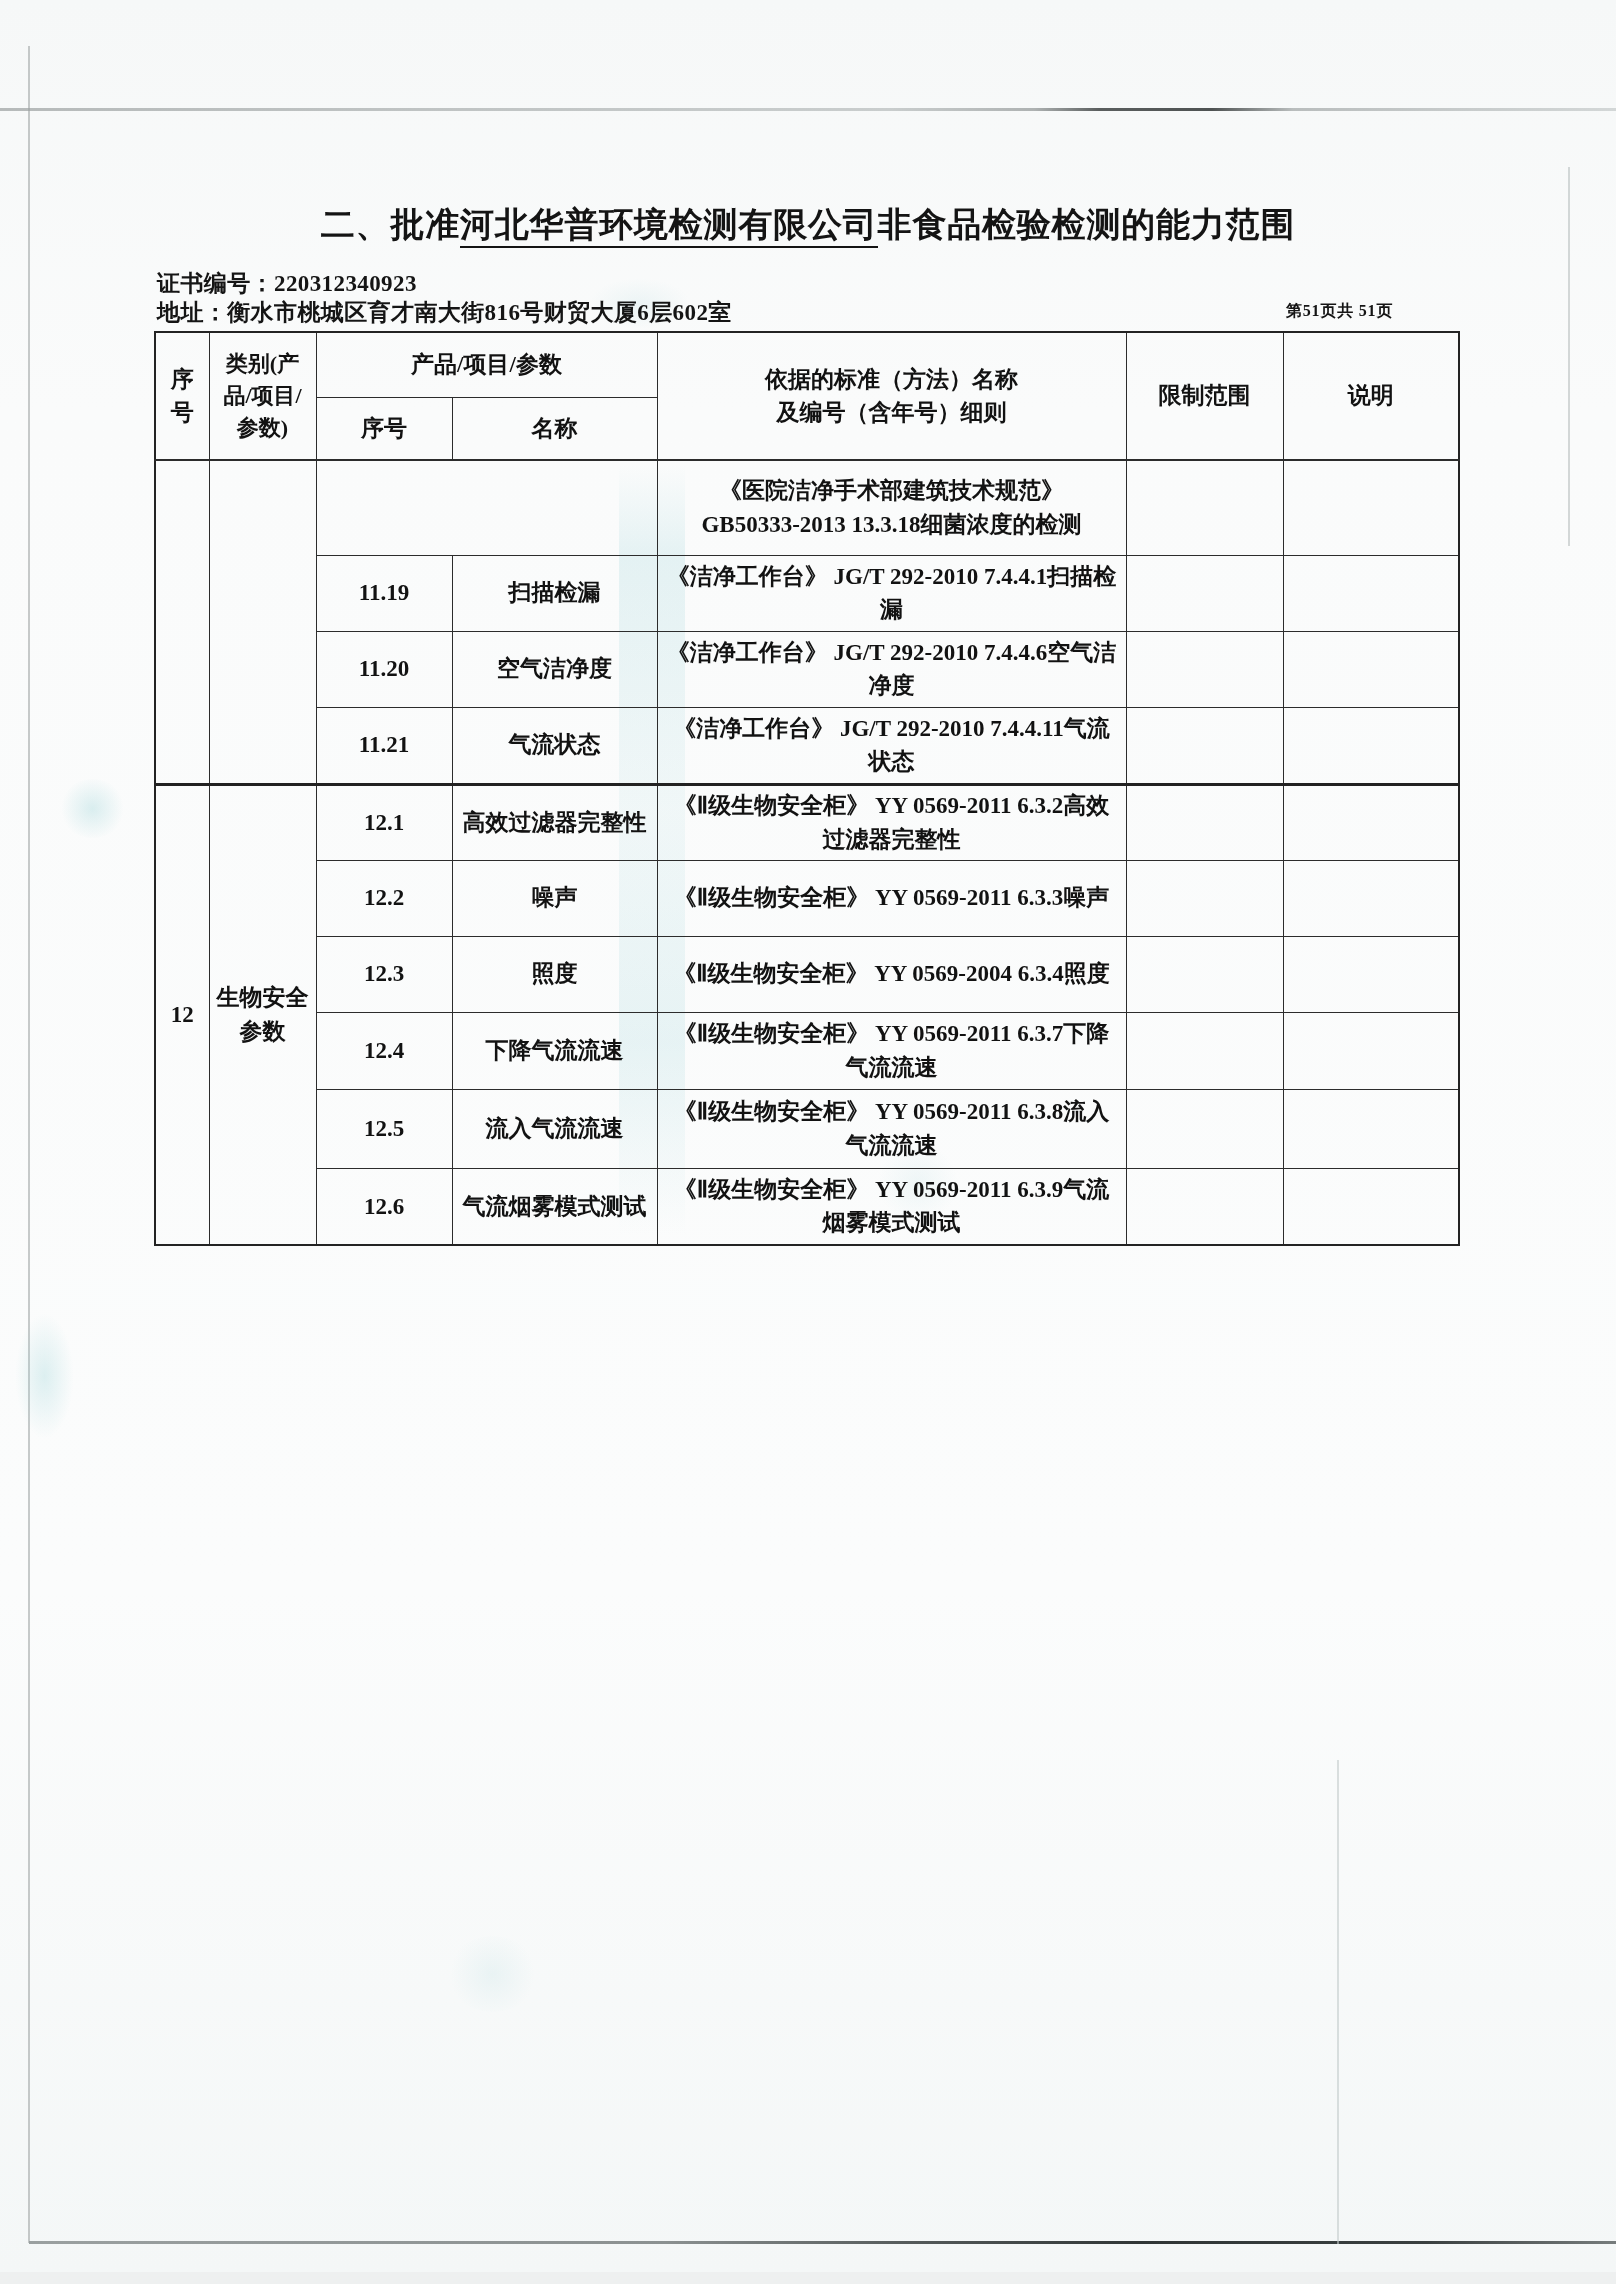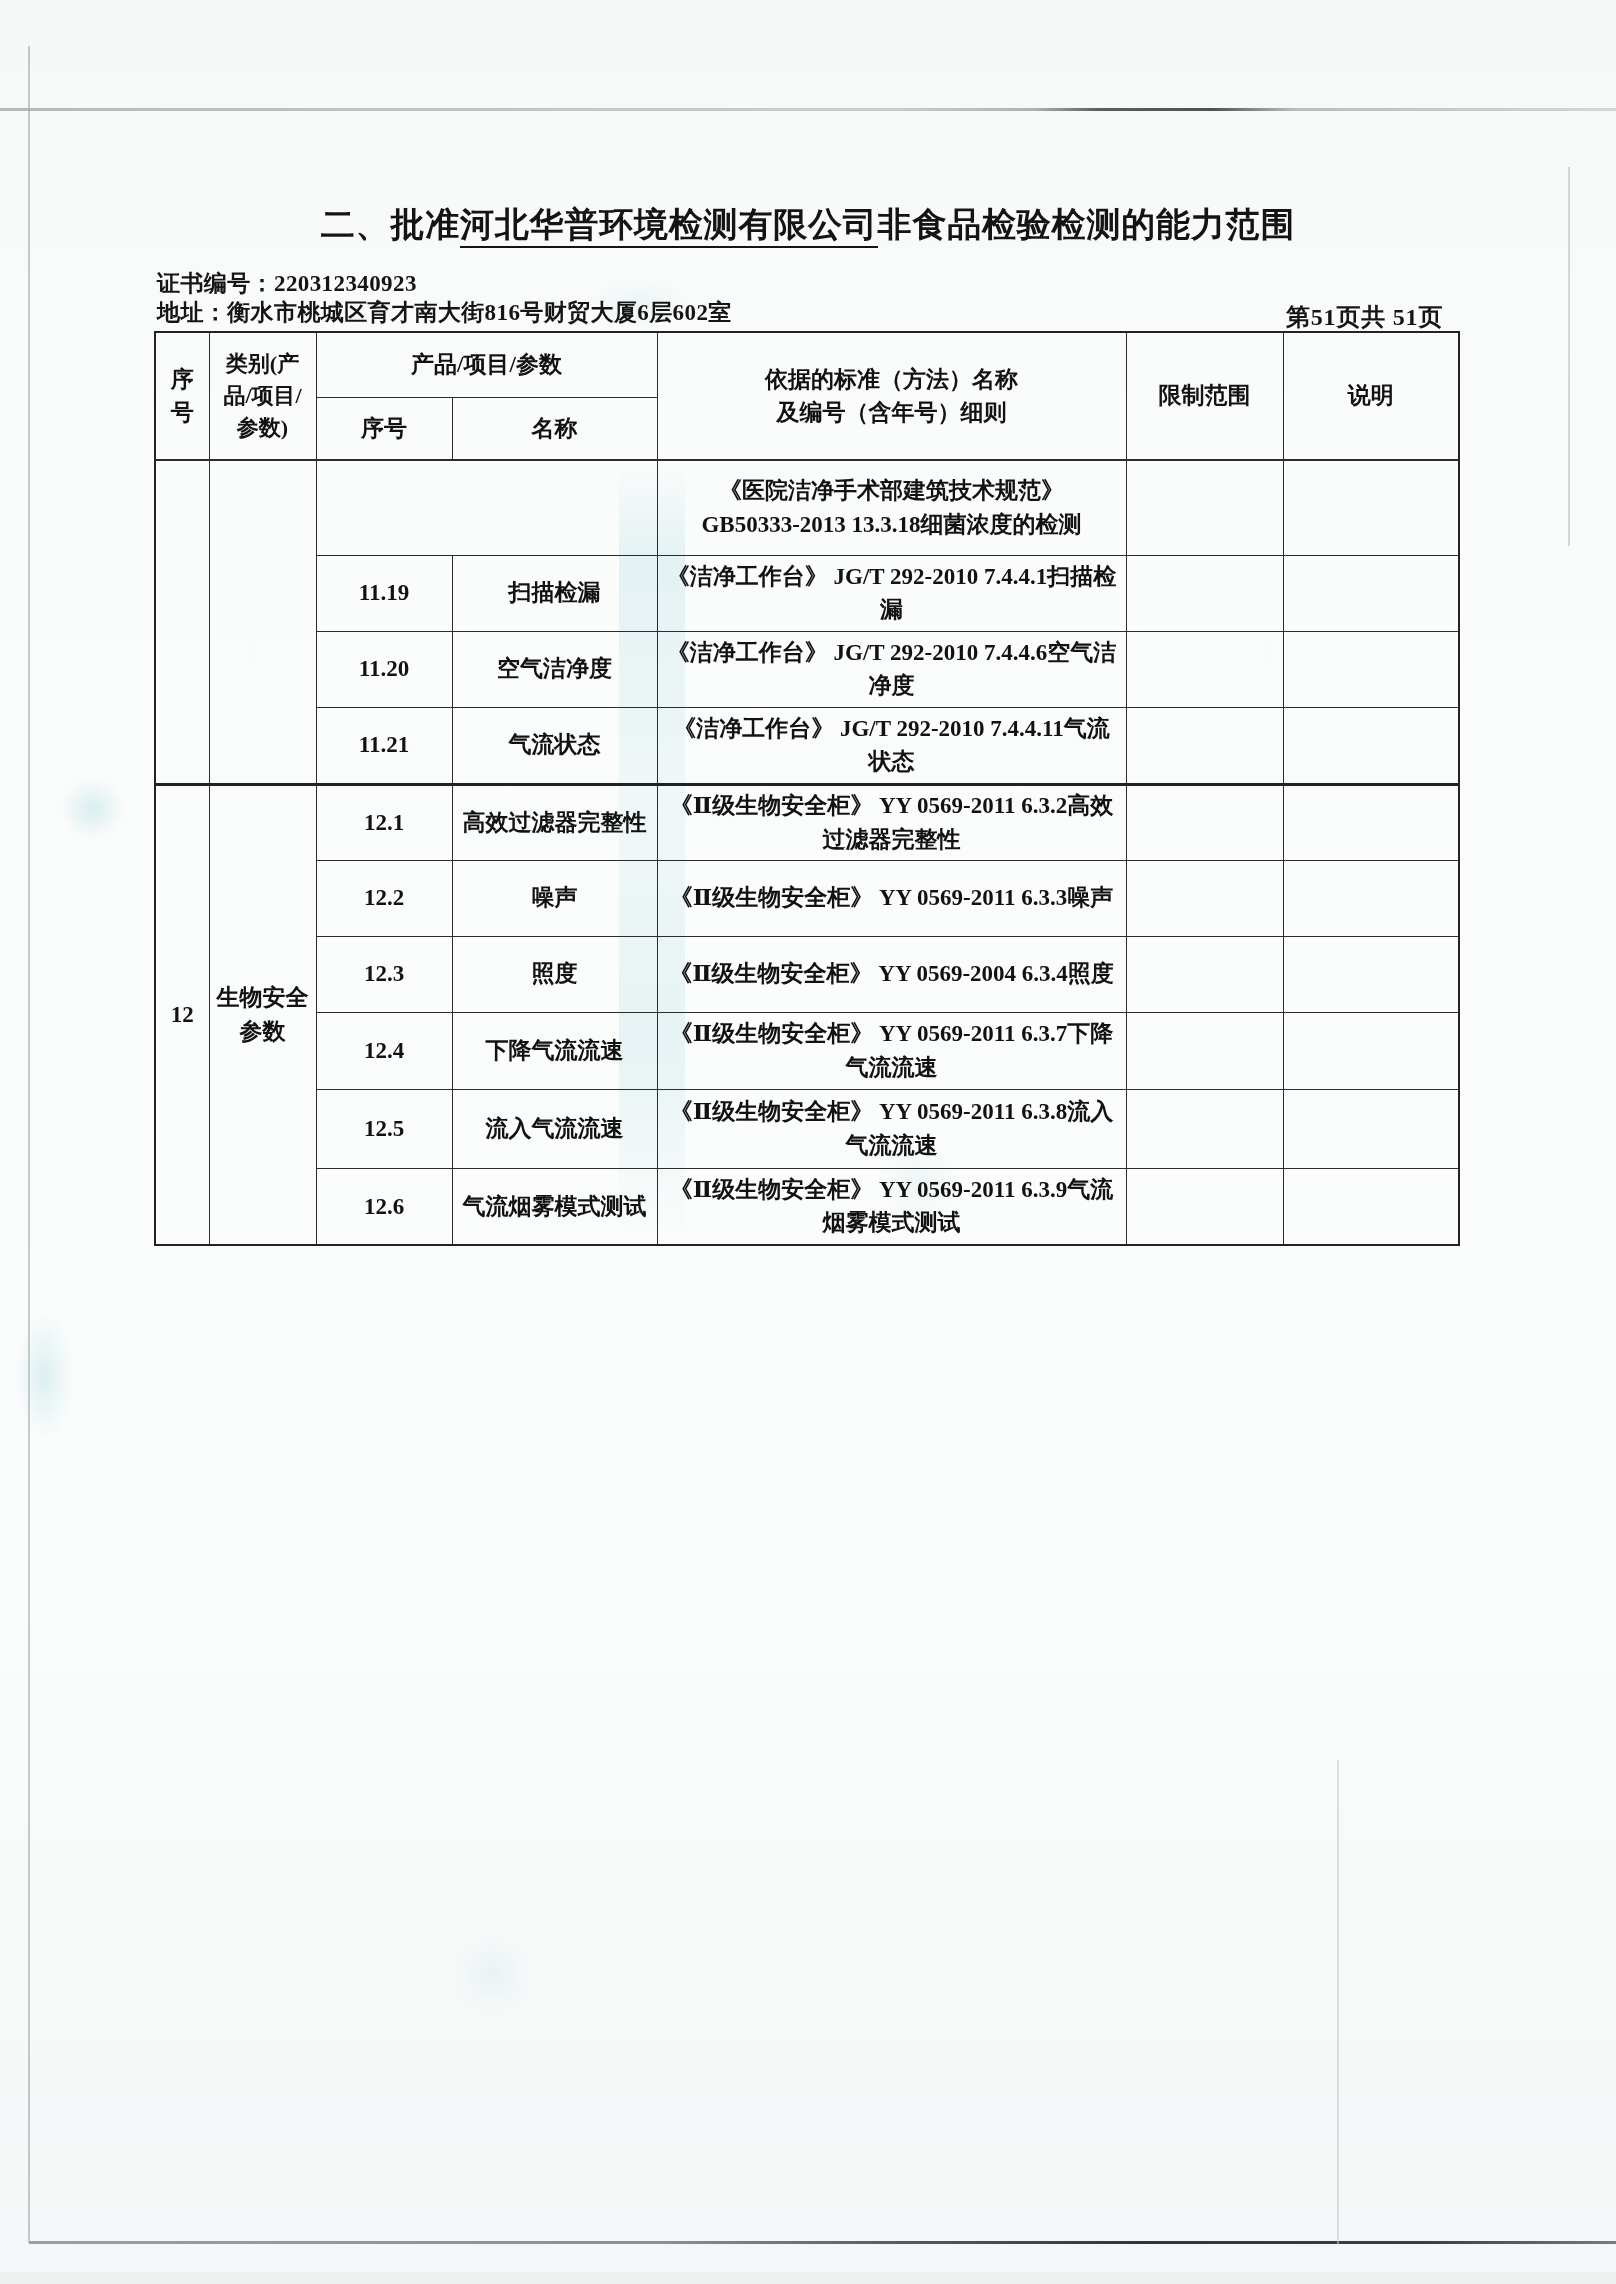--- a/index.html
+++ b/index.html
@@ -33,41 +33,41 @@
   .blob5{left:589px;top:278px;width:101px;height:51px;background:radial-gradient(ellipse,rgba(160,210,215,.15) 0%,rgba(160,210,215,0) 70%);}
   
   .title{
     position:absolute;left:0;top:202px;width:1616px;
     text-align:center;font-size:34px;font-weight:bold;letter-spacing:0.8px;
     color:#141414;
   }
   .title .u{border-bottom:2.5px solid #141414;padding-bottom:2.5px;}
   .cert-line{position:absolute;left:157px;top:268px;font-size:23px;font-weight:bold;letter-spacing:0.4px;}
   .addr-line{position:absolute;left:157px;top:297px;font-size:23px;font-weight:bold;letter-spacing:0.4px;}
-  .page-indicator{position:absolute;left:1286px;top:301px;font-size:24px;font-weight:bold;letter-spacing:0.8px;}
+  .page-indicator{position:absolute;left:1286px;top:301px;font-size:16px;font-weight:bold;letter-spacing:0.8px;}
   
   table.cap{
     position:absolute;left:154px;top:331px;width:1304px;
     border-collapse:collapse;table-layout:fixed;
     font-size:23px;font-weight:bold;line-height:1.45;
     color:#121212;
   }
   table.cap td{
     border:1.7px solid #2c2c2c;
     text-align:center;vertical-align:middle;
     padding:3.4px 6.7px;overflow:hidden;
   }
   table.cap{border:2.5px solid #232323;padding-left:44px;}
   tr.h1{height:65px;}
   tr.h2{height:63px;}
   tr.rA{height:95px;}
   tr.r90{height:76px;}
   tr.r92{height:77px;}
   tr.r94{height:79px;margin-top:48px;}
-  td.std{white-space:pre-line;padding:3.4px 11.8px;}
+  td.std{white-space:pre-line;padding:3.4px 11.8px;font-family:Liberation Serif, serif;}
   td.cat{word-break:break-all;font-size:22px;padding:3.4px 5px;}
   td.catlabel{white-space:pre-line;margin-left:40px;}
   thead td{border-bottom-width:2.5px;}
   tr.sep td{border-top:3.4px solid #222;}
   tr.rA td{border-top-width:2.5px;}
 </style>
 </head>
 <body>
 
 <div class="page">

